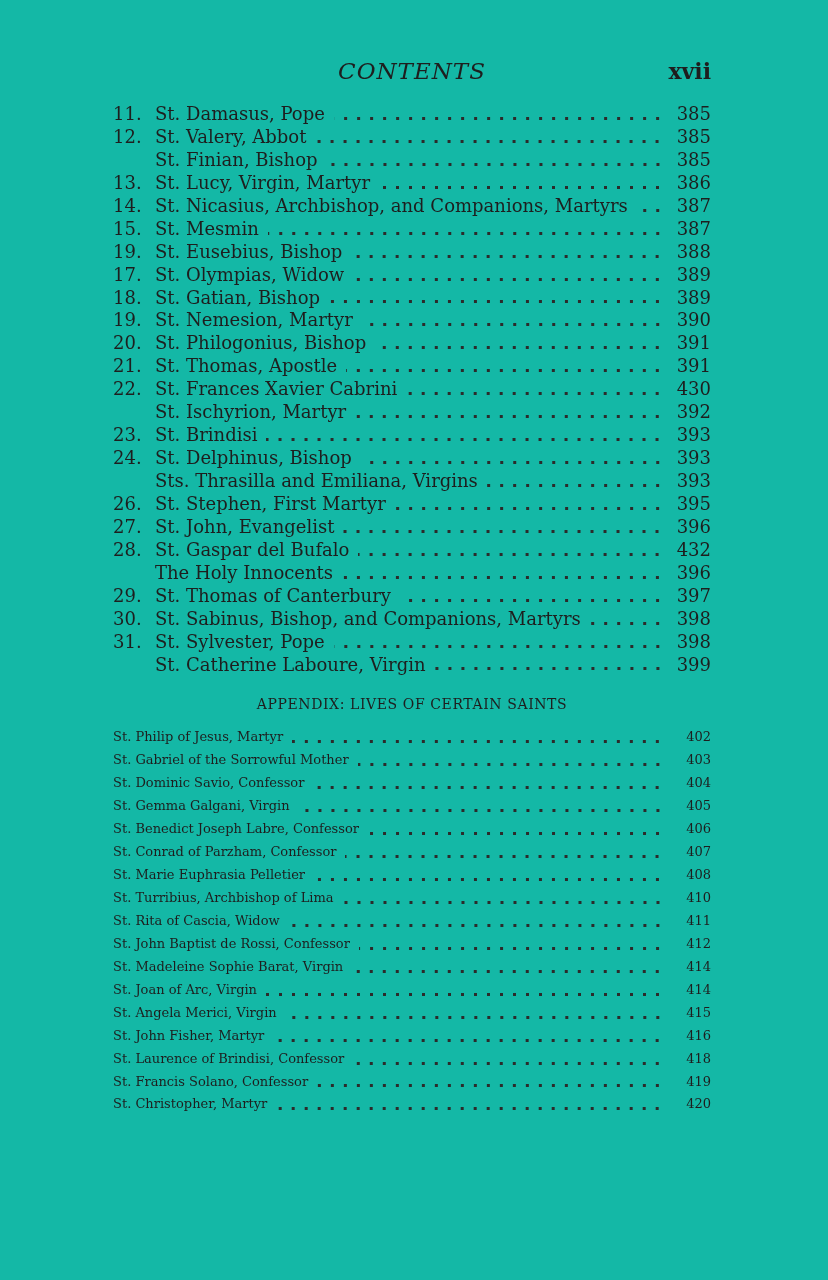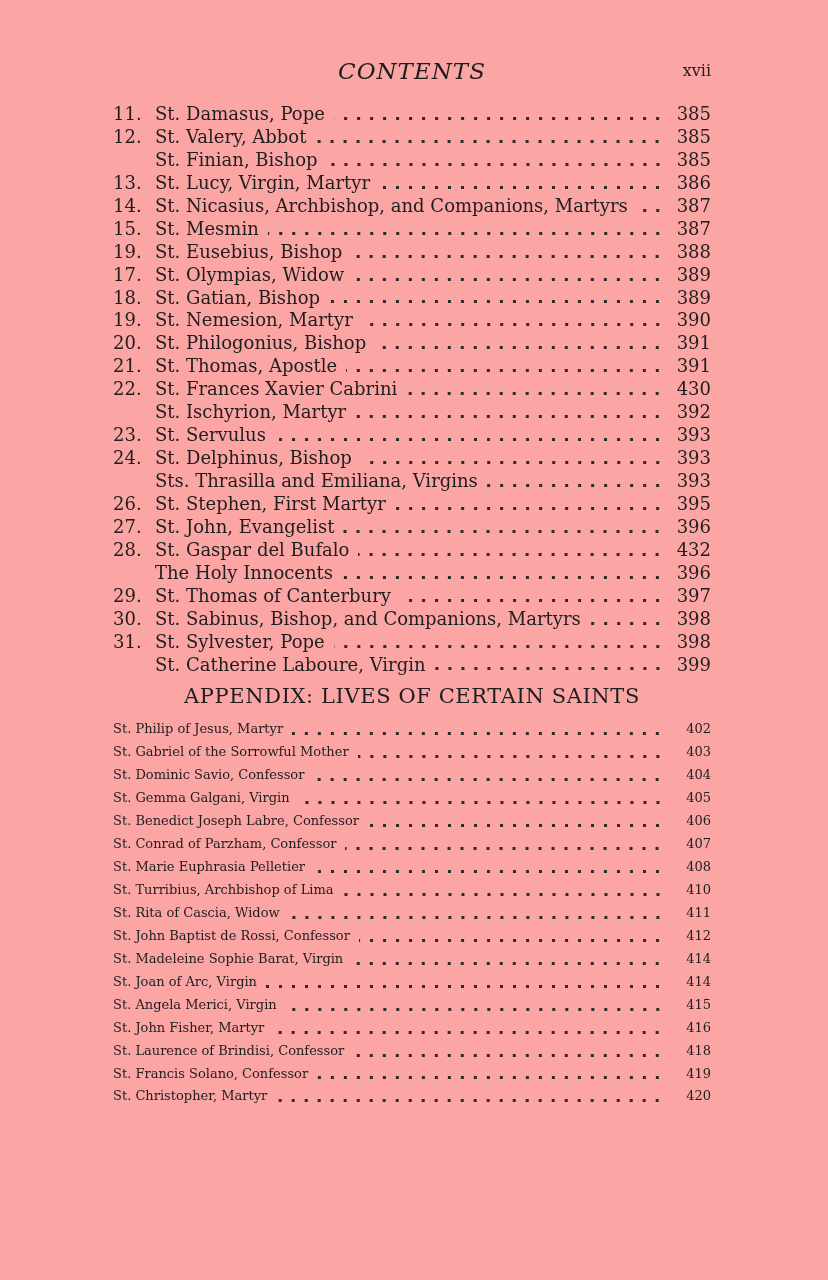--- a/index.html
+++ b/index.html
@@ -5,21 +5,21 @@
   html, body {
     margin: 0;
     padding: 0;
     background: #e8e8e8;
   }
   .sheet {
     position: relative;
     width: 828px;
     height: 1280px;
     margin: 0 auto;
-    background: #fca5a5;
+    background: #14b8a6;
     color: #1e1e1e;
     font-family: "DejaVu Serif", "Liberation Serif", serif;
     box-sizing: border-box;
     padding: 57px 117px 0 113px;
     overflow: hidden;
   }
   .header-row {
     position: relative;
     height: 28px;
     line-height: 28px;
@@ -27,22 +27,23 @@
   .book-title {
     text-align: center;
     font-style: italic;
     font-size: 23px;
     letter-spacing: 1px;
   }
   .folio {
     position: absolute;
     right: 0;
     top: 0;
-    font-size: 16px;
+    font-size: 22px;
     line-height: 28px;
+    font-weight: bold;
   }
   .toc-list {
     margin-top: 18px;
     font-size: 18px;
   }
   .toc-row {
     display: flex;
     align-items: baseline;
     height: 22.95px;
     line-height: 22.95px;
@@ -64,23 +65,23 @@
     background-image: radial-gradient(circle, #2b2b2b 1.55px, rgba(0,0,0,0) 1.75px);
     background-size: 13px 13px;
     background-repeat: repeat-x;
     background-position: right 2px bottom 1px;
   }
   .toc-page {
     flex: 0 0 38px;
     text-align: right;
   }
   .appendix-heading {
-    margin-top: 8px;
+    margin-top: 16px;
     text-align: center;
-    font-size: 21px;
+    font-size: 14px;
     letter-spacing: 0.6px;
     line-height: 24px;
   }
   .appendix-list {
     margin-top: 10px;
     font-size: 13px;
   }
 </style>
 </head>
 <body>
@@ -186,21 +187,21 @@
 
   <div class="toc-row">
     <span class="toc-num"></span>
     <span class="toc-title">St. Ischyrion, Martyr</span>
     <span class="toc-leader"></span>
     <span class="toc-page">392</span>
   </div>
 
   <div class="toc-row">
     <span class="toc-num">23.</span>
-    <span class="toc-title">St. Servulus</span>
+    <span class="toc-title">St. Brindisi</span>
     <span class="toc-leader"></span>
     <span class="toc-page">393</span>
   </div>
 
   <div class="toc-row">
     <span class="toc-num">24.</span>
     <span class="toc-title">St. Delphinus, Bishop</span>
     <span class="toc-leader"></span>
     <span class="toc-page">393</span>
   </div>

